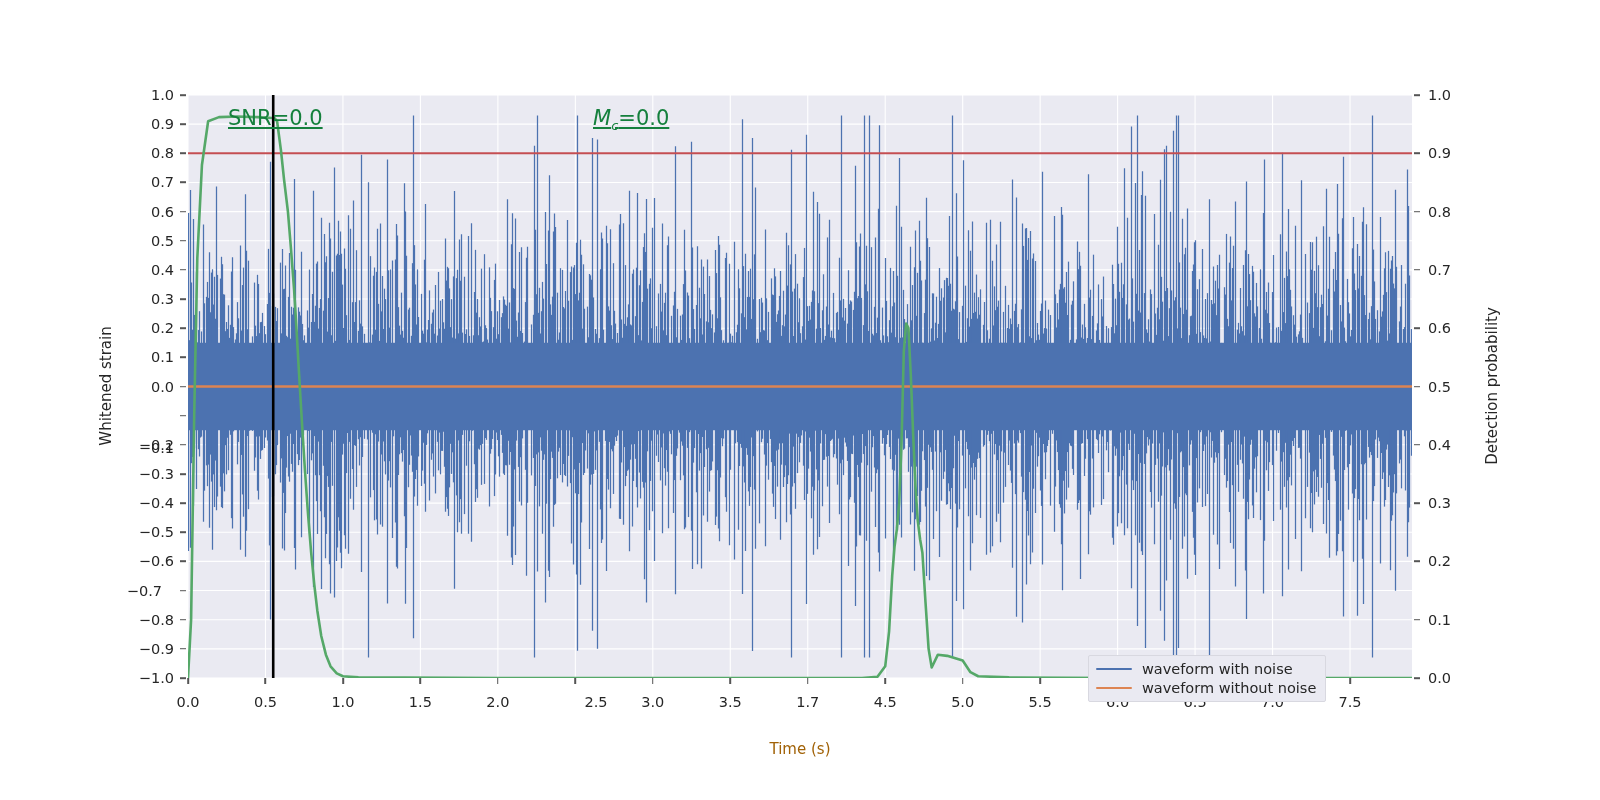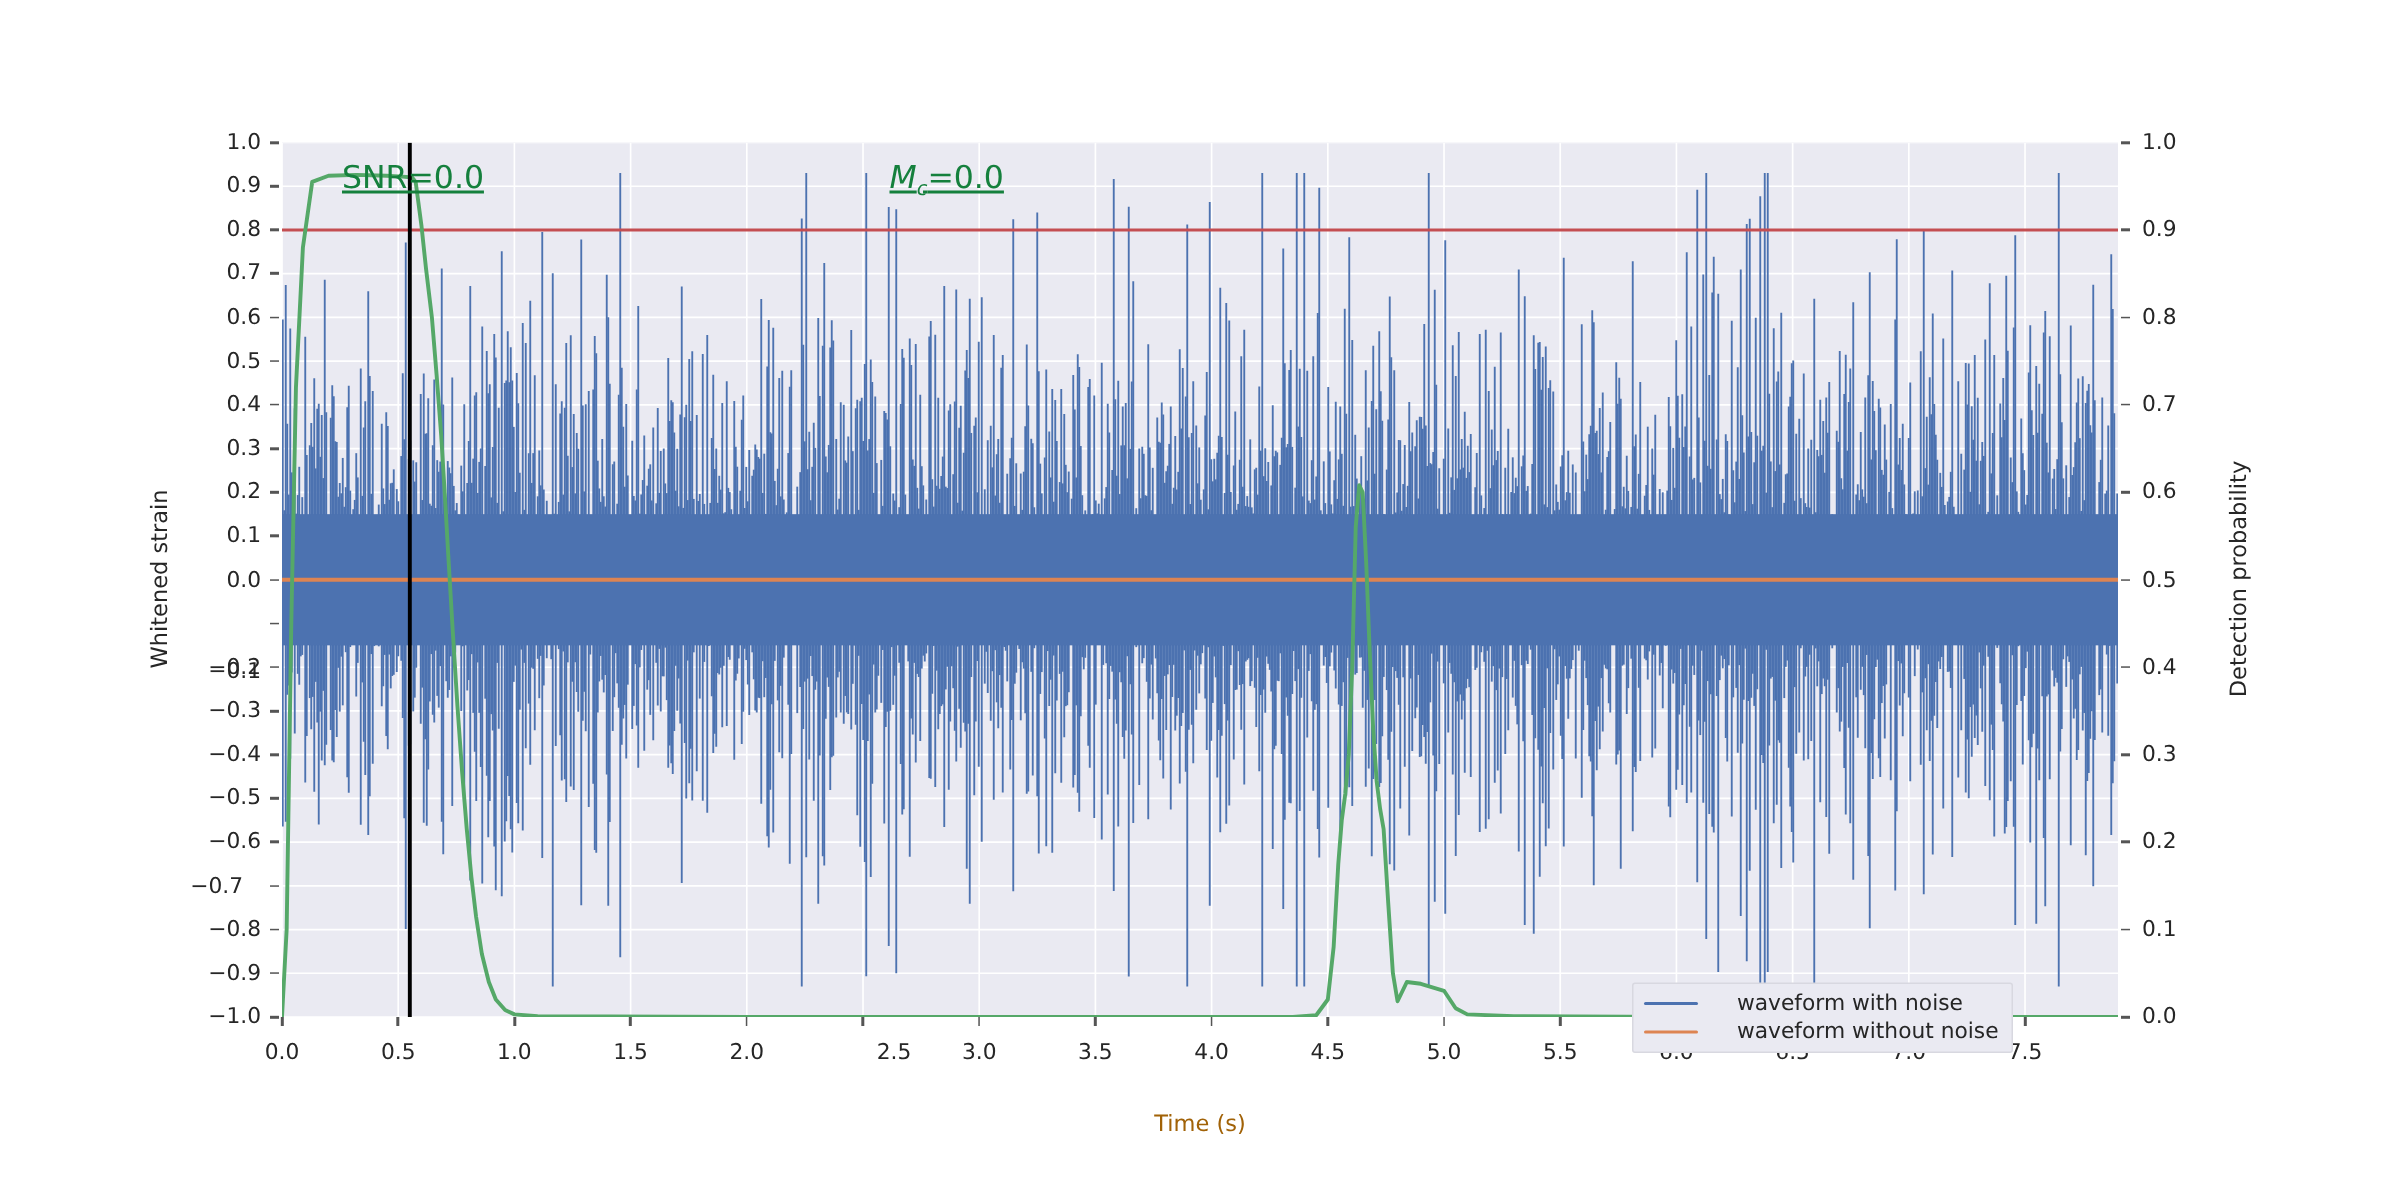--- a/index.html
+++ b/index.html
@@ -121,21 +121,21 @@
   #legend {
     position: absolute;
     left: 1088px; top: 655px;
     background: #eaeaf2;
     border: 1px solid #d8d8e0;
     border-radius: 2px;
     padding: 5px 9px 5px 7px;
     display: flex; flex-direction: column; gap: 3px;
     z-index: 40;
   }
-  .legend-row { display: flex; align-items: center; gap: 26px; }
+  .legend-row { display: flex; align-items: center; gap: 10px; }
   .legend-swatch { width: 36px; height: 2.6px; border-radius: 1px; }
   .legend-text { font-size: 14.5px; color: #262626; white-space: nowrap; }
 </style>
 </head>
 <body>
 
 <div id="figure">
 
 
   <div id="plot-area">
@@ -1493,21 +1493,21 @@
       <div class="xlabel-tick" style="left: 420.405px;">1.5</div>
       <div class="tick-mark-bottom" style="left: 420.405px;"></div>
       <div class="xlabel-tick" style="left: 497.873px;">2.0</div>
       <div class="tick-mark-bottom" style="left: 497.873px;"></div>
       <div class="xlabel-tick" style="left: 596px;">2.5</div>
       <div class="tick-mark-bottom" style="left: 575.342px;"></div>
       <div class="xlabel-tick" style="left: 652.81px;">3.0</div>
       <div class="tick-mark-bottom" style="left: 652.81px;"></div>
       <div class="xlabel-tick" style="left: 730.278px;">3.5</div>
       <div class="tick-mark-bottom" style="left: 730.278px;"></div>
-      <div class="xlabel-tick" style="left: 807.747px;">4.0</div>
+      <div class="xlabel-tick" style="left: 807.747px;">1.7</div>
       <div class="tick-mark-bottom" style="left: 807.747px;"></div>
       <div class="xlabel-tick" style="left: 885.215px;">4.5</div>
       <div class="tick-mark-bottom" style="left: 885.215px;"></div>
       <div class="xlabel-tick" style="left: 962.684px;">5.0</div>
       <div class="tick-mark-bottom" style="left: 962.684px;"></div>
       <div class="xlabel-tick" style="left: 1040.15px;">5.5</div>
       <div class="tick-mark-bottom" style="left: 1040.15px;"></div>
       <div class="xlabel-tick" style="left: 1117.62px;">6.0</div>
       <div class="tick-mark-bottom" style="left: 1117.62px;"></div>
       <div class="xlabel-tick" style="left: 1195.09px;">6.5</div>

